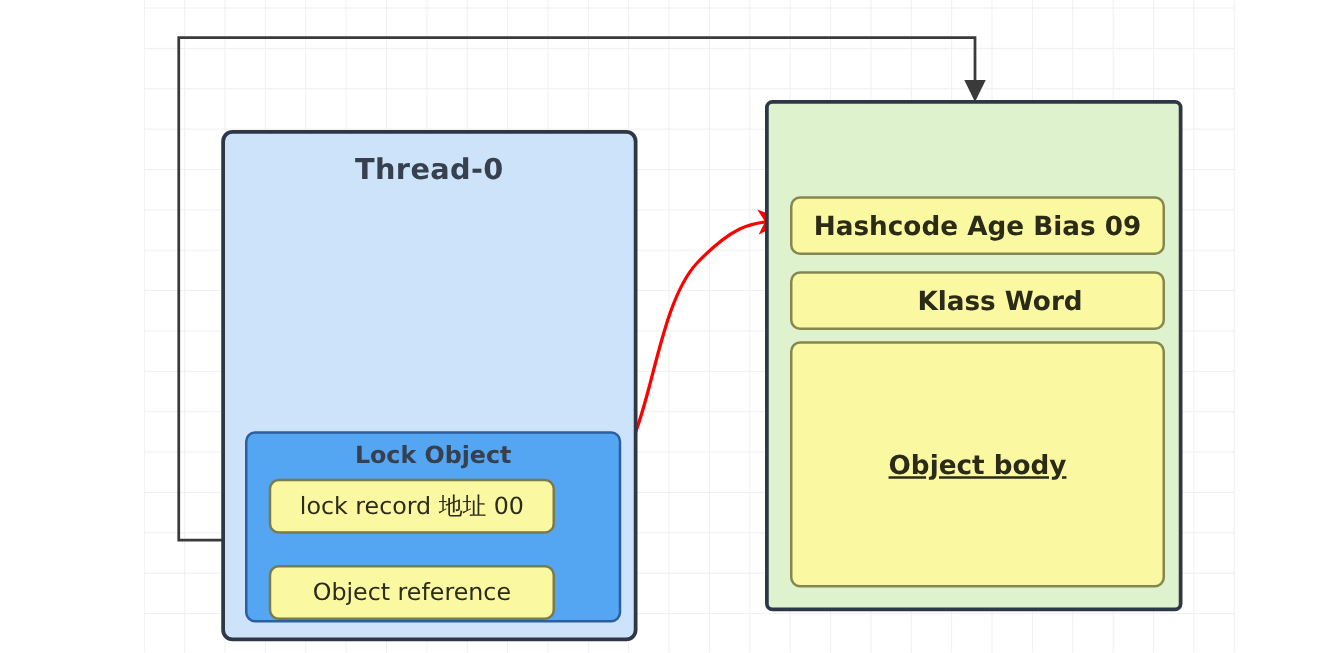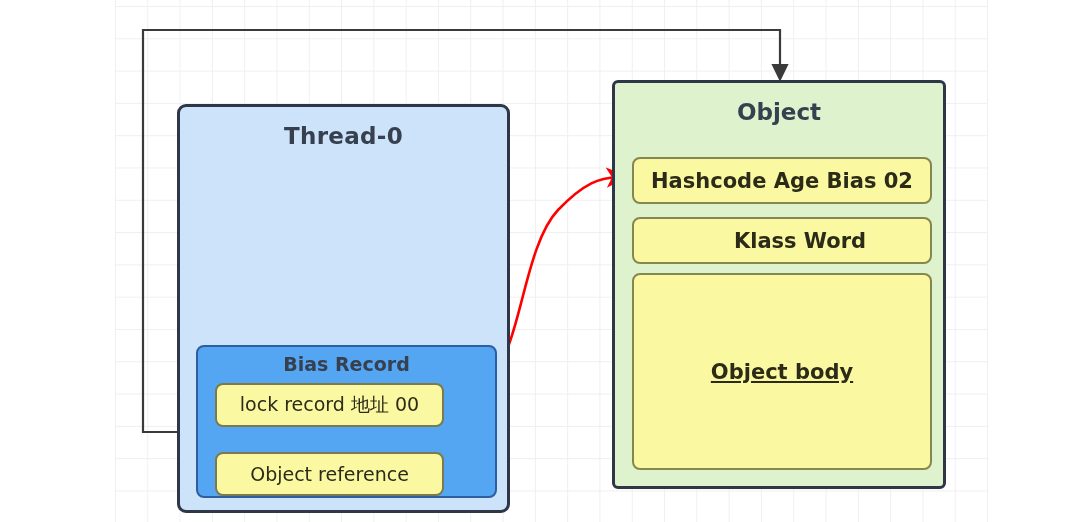--- a/index.html
+++ b/index.html
@@ -171,31 +171,30 @@
 
     <path d="M 210 432 L 143 432 L 143 30 L 780 30 L 780 72" fill="none" stroke="#3a3a3a" stroke-width="2.2" marker-end="url(#black-arrow)"></path>
 
     <path d="M 484 374 C 520 372 520 250 558 210 C 585 182 600 178 618 177" fill="none" stroke="#ff0000" stroke-width="2.6" marker-end="url(#red-arrow-end)" marker-start="url(#red-arrow-start)"></path>
   </svg>
 
   <div class="thread-box">
     <div class="thread-title">Thread-0</div>
 
     <div class="lock-record-box">
-      <div class="lock-record-title">Bias Record</div>
+      <div class="lock-record-title">Lock Object</div>
 
       <div class="lr-slot lr-slot-1">lock  record 地址  00</div>
 
       <div class="lr-slot lr-slot-2">Object reference</div>
     </div>
   </div>
 
   <div class="object-box">
-    <div class="object-title">Object</div>
-
-    <div class="obj-slot obj-slot-header">Hashcode Age Bias 02</div>
+
+    <div class="obj-slot obj-slot-header">Hashcode Age Bias 09</div>
 
     <div class="obj-slot obj-slot-klass">Klass Word</div>
 
     <div class="obj-slot obj-slot-body">Object body</div>
   </div>
 
 </div>
 
 </body></html>

